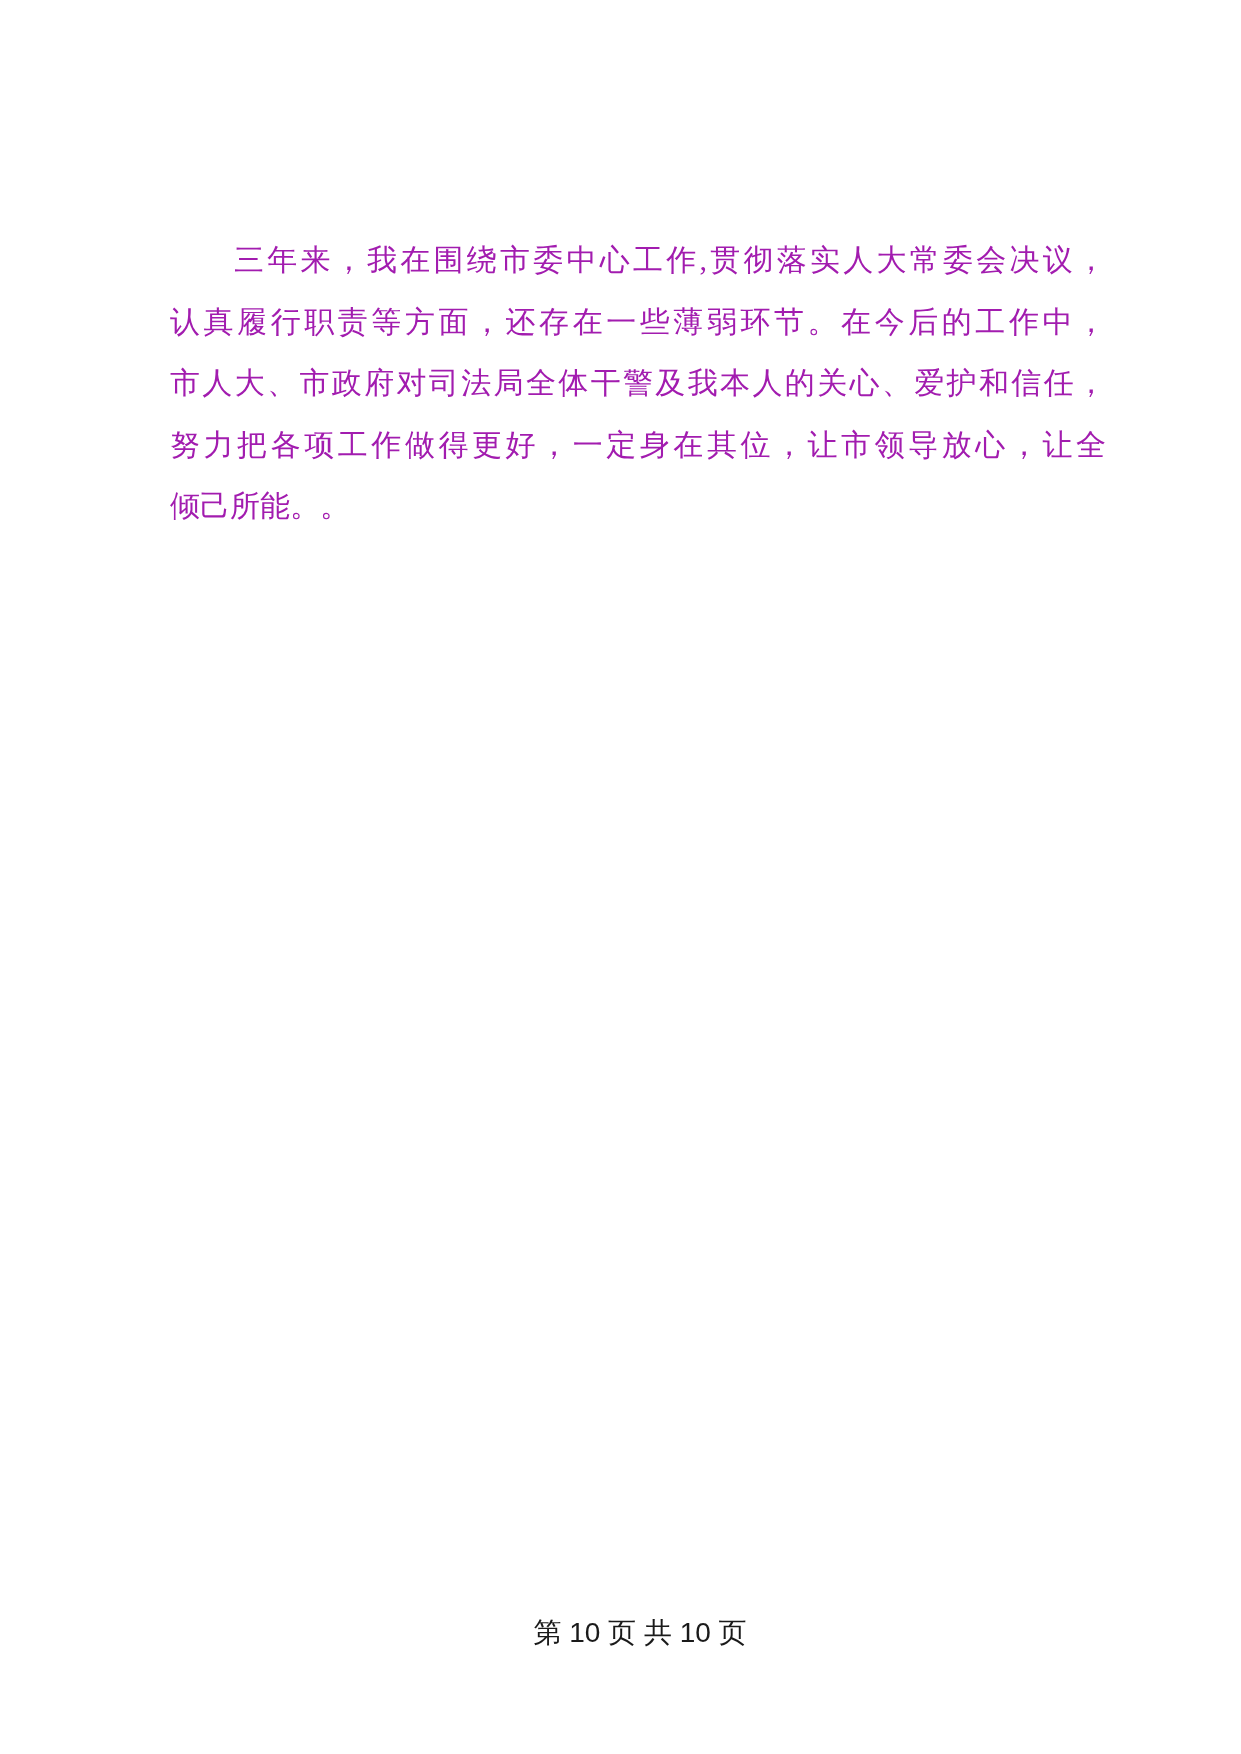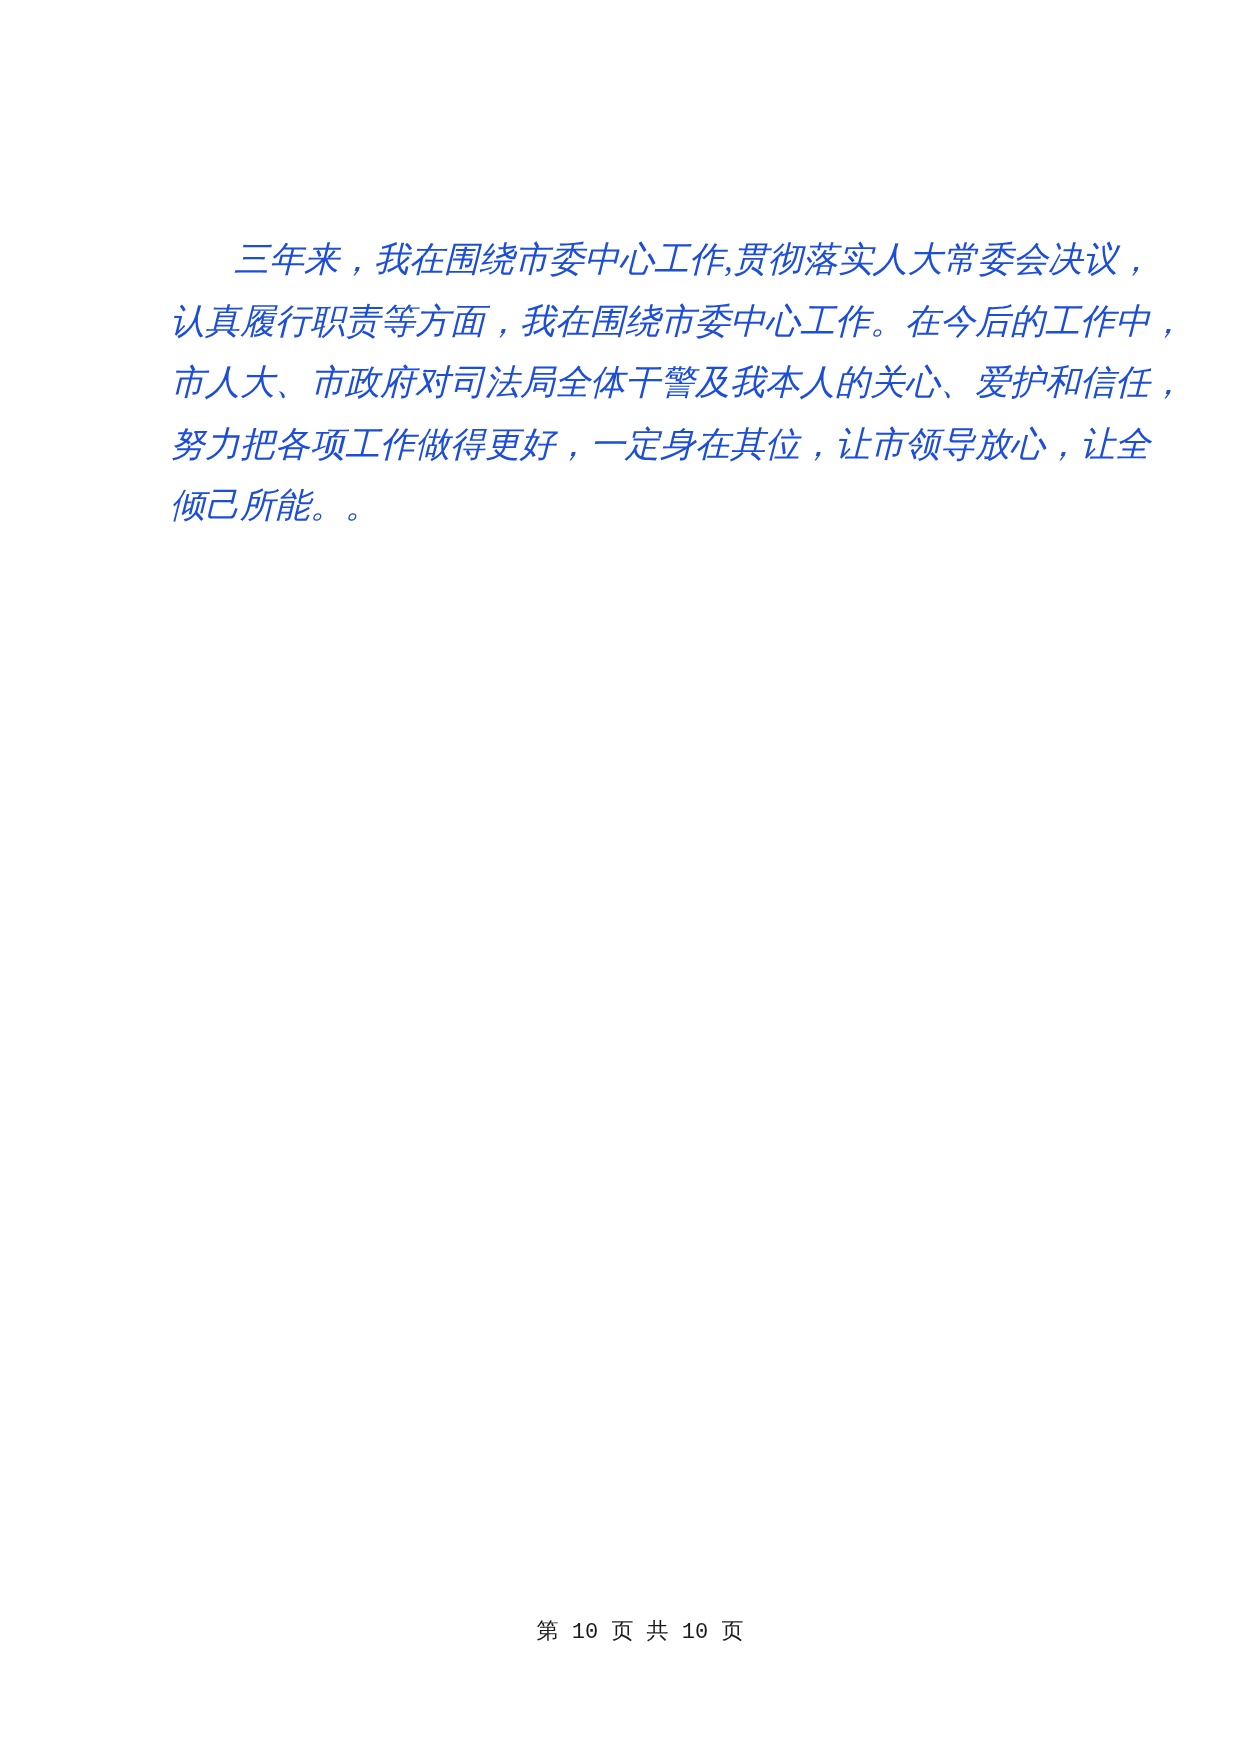--- a/index.html
+++ b/index.html
@@ -18,57 +18,56 @@
   }
   .paragraph {
     position: absolute;
     left: 170px;
     top: 229px;
     width: 936px;
   }
   .para-line {
     height: 61.5px;
     line-height: 61.5px;
-    font-size: 35px;
+    font-size: 30px;
     letter-spacing: 0px;
     text-align: justify;
     text-align-last: justify;
     text-justify: inter-character;
     white-space: nowrap;
-    color: #1d4ed8;
-    font-style: italic;
+    color: #a21caf;
   }
   .para-line.first {
     padding-left: 64px;
   }
   .para-line.last {
     text-align-last: left;
   }
   .footer {
     position: absolute;
     left: 170px;
     top: 1618px;
     width: 940px;
     text-align: center;
   }
   .footer .page-info {
-    font-size: 22px;
+    font-size: 28px;
     line-height: 30px;
     color: #1a1a1a;
-    font-family: Liberation Mono, monospace;
+    font-family: Liberation Sans, sans-serif;
   }
 </style>
 </head>
 <body>
 
 <div class="page">
 
   <div class="paragraph">
     <div class="para-line first">三年来，我在围绕市委中心工作,贯彻落实人大常委会决议，</div>
-    <div class="para-line">认真履行职责等方面，我在围绕市委中心工作。在今后的工作中，</div>
+    <div class="para-line">认真履行职责等方面，还存在一些薄弱环节。在今后的工作中，</div>
     <div class="para-line">市人大、市政府对司法局全体干警及我本人的关心、爱护和信任，</div>
     <div class="para-line">努力把各项工作做得更好，一定身在其位，让市领导放心，让全</div>
     <div class="para-line last">倾己所能。。</div>
   </div>
 
   <div class="footer">
     <span class="page-info">第 10 页 共 10 页</span>
   </div>
 
 </div>

